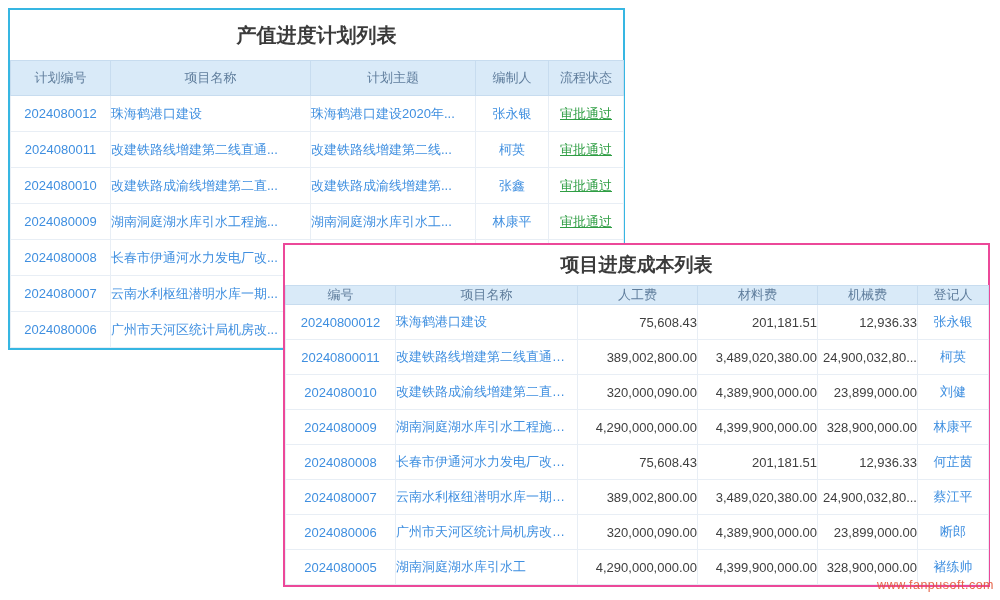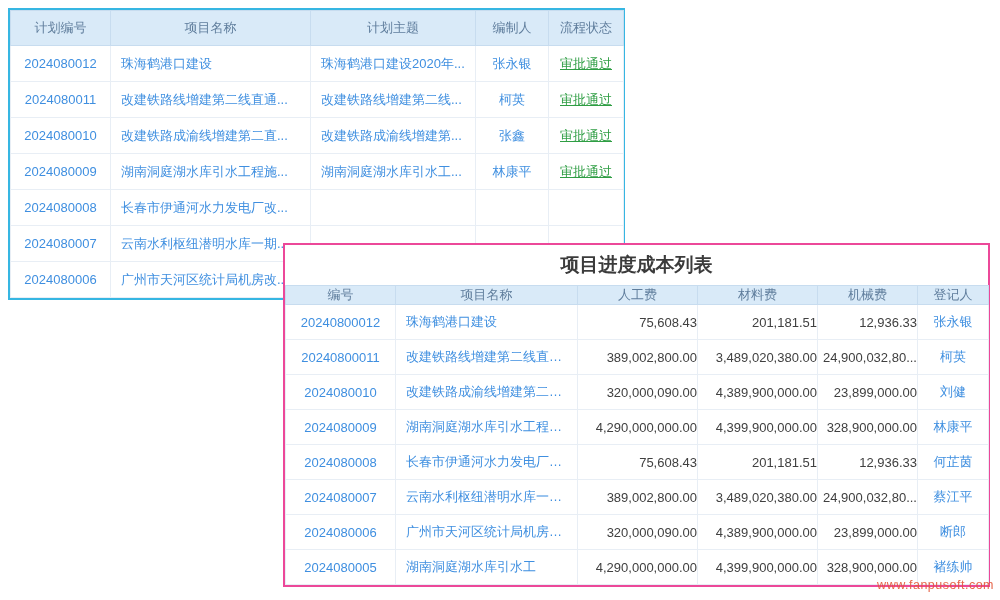--- a/index.html
+++ b/index.html
@@ -17,21 +17,21 @@
 
   table { border-collapse:collapse; width:100%; table-layout:fixed; font-size:13px; }
   th { background:#d9eaf8; color:#5f7d9c; font-weight:normal; height:35px;
        border:1px solid #c7dcef;margin-left:8px; }
   td { height:36px; border:1px solid #e8eef5; color:#404040; background:#fff;
        overflow:hidden; white-space:nowrap; text-overflow:ellipsis; }
   .card-cost th { height:17px; }
   .card-cost td { height:35px; }
 
   td.center, th { text-align:center; }
-  td.left { text-align:left; padding-left:10px; padding-right:6px; }
+  td.left { text-align:left; padding-right:6px; }
   td.right { text-align:right; }
   .lnk { color:#3f8fe0; }
   .status { color:#2f9e44; text-decoration:underline; }
 
   
   .watermark { position:absolute; right:6px; bottom:8px; z-index:3; opacity:.92;
                text-align:right; pointer-events:none; }
   .wm-row { display:flex; align-items:center; justify-content:flex-end; gap:2px; }
   .wm-logo { position:relative; width:30px; height:30px; border-radius:50%; flex:0 0 30px;
              background:conic-gradient(from -50deg, #f28a1f 0 150deg, #5c6a77 150deg 360deg); }
@@ -40,20 +40,21 @@
   .wm-brand { color:#9aa6b2; font-size:24px; font-weight:bold; letter-spacing:2px;
               text-shadow:0 0 1px #ffffff; }
   .wm-url { color:#e4593b; font-size:12.5px; margin-top:1px; letter-spacing:.5px; }
 </style>
 </head>
 <body>
 
 <div class="stage">
 
   <div class="card card-plan">
+    <div class="card-title">产值进度计划列表</div>
     <table>
       <colgroup>
         <col style="width:100px">
           <col style="width:200px">
           <col style="width:165px">
         <col style="width:73px">
           <col style="width:75px">
       </colgroup>
       <thead>
         <tr>

